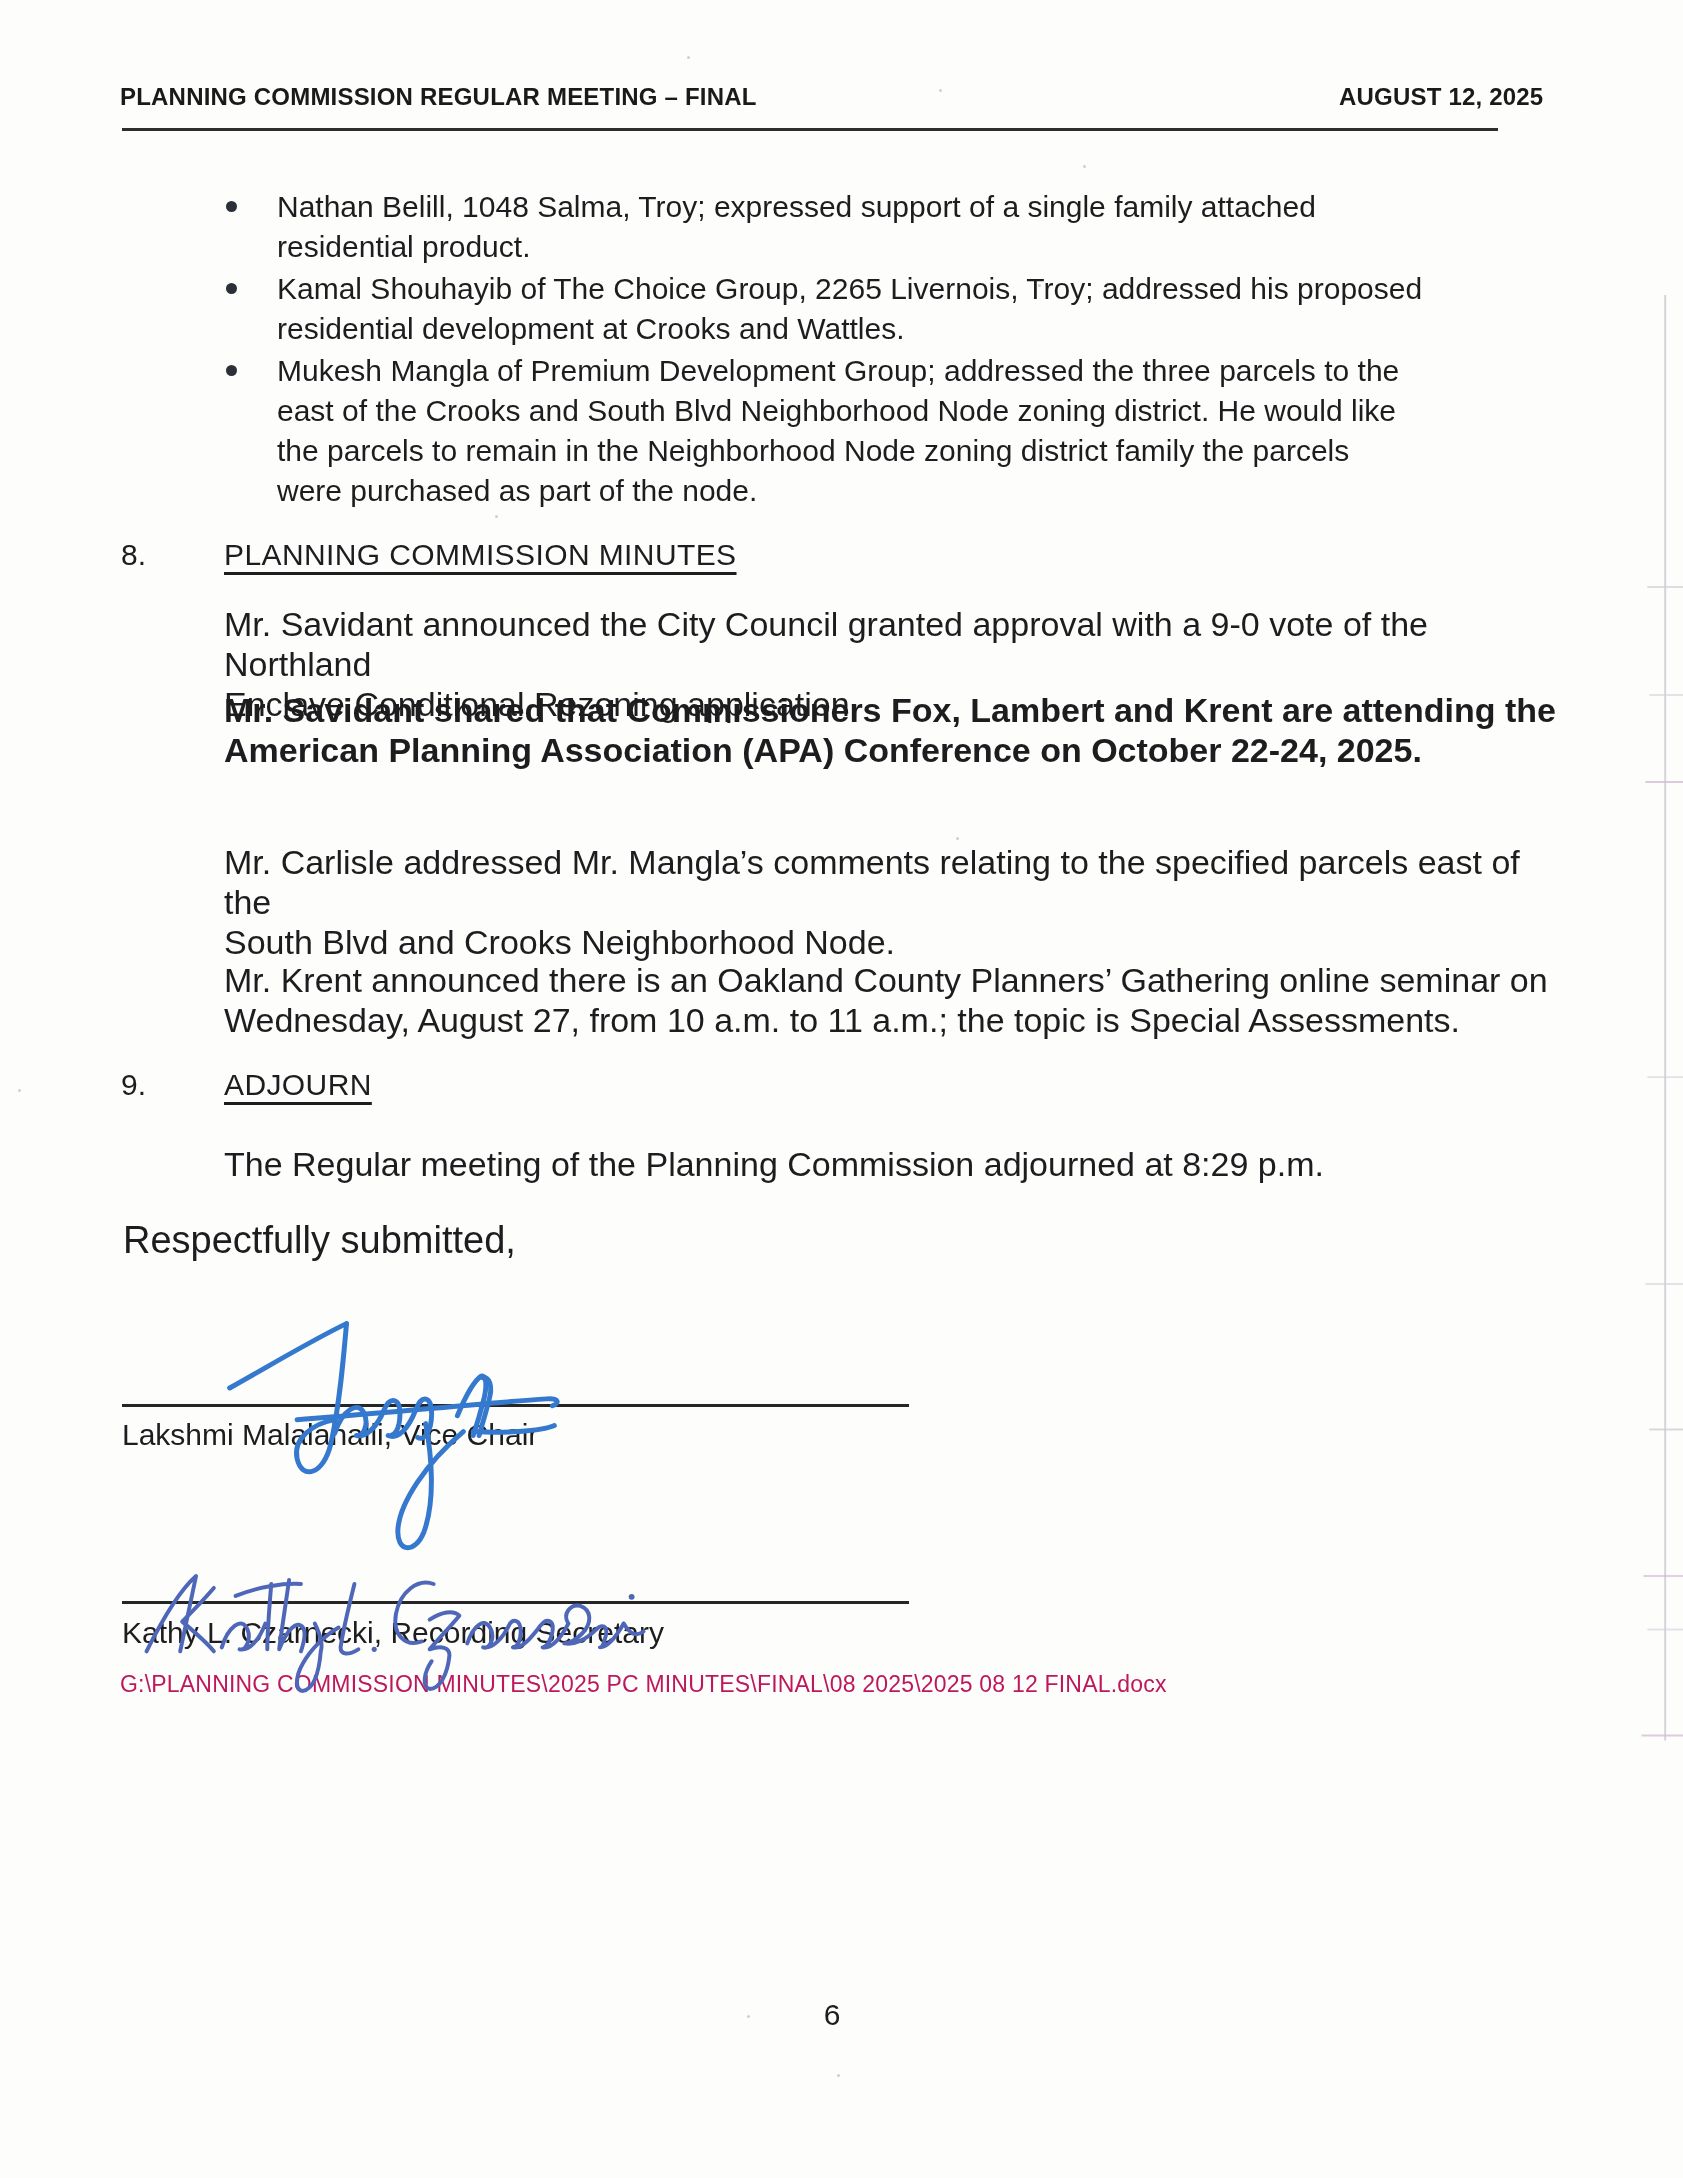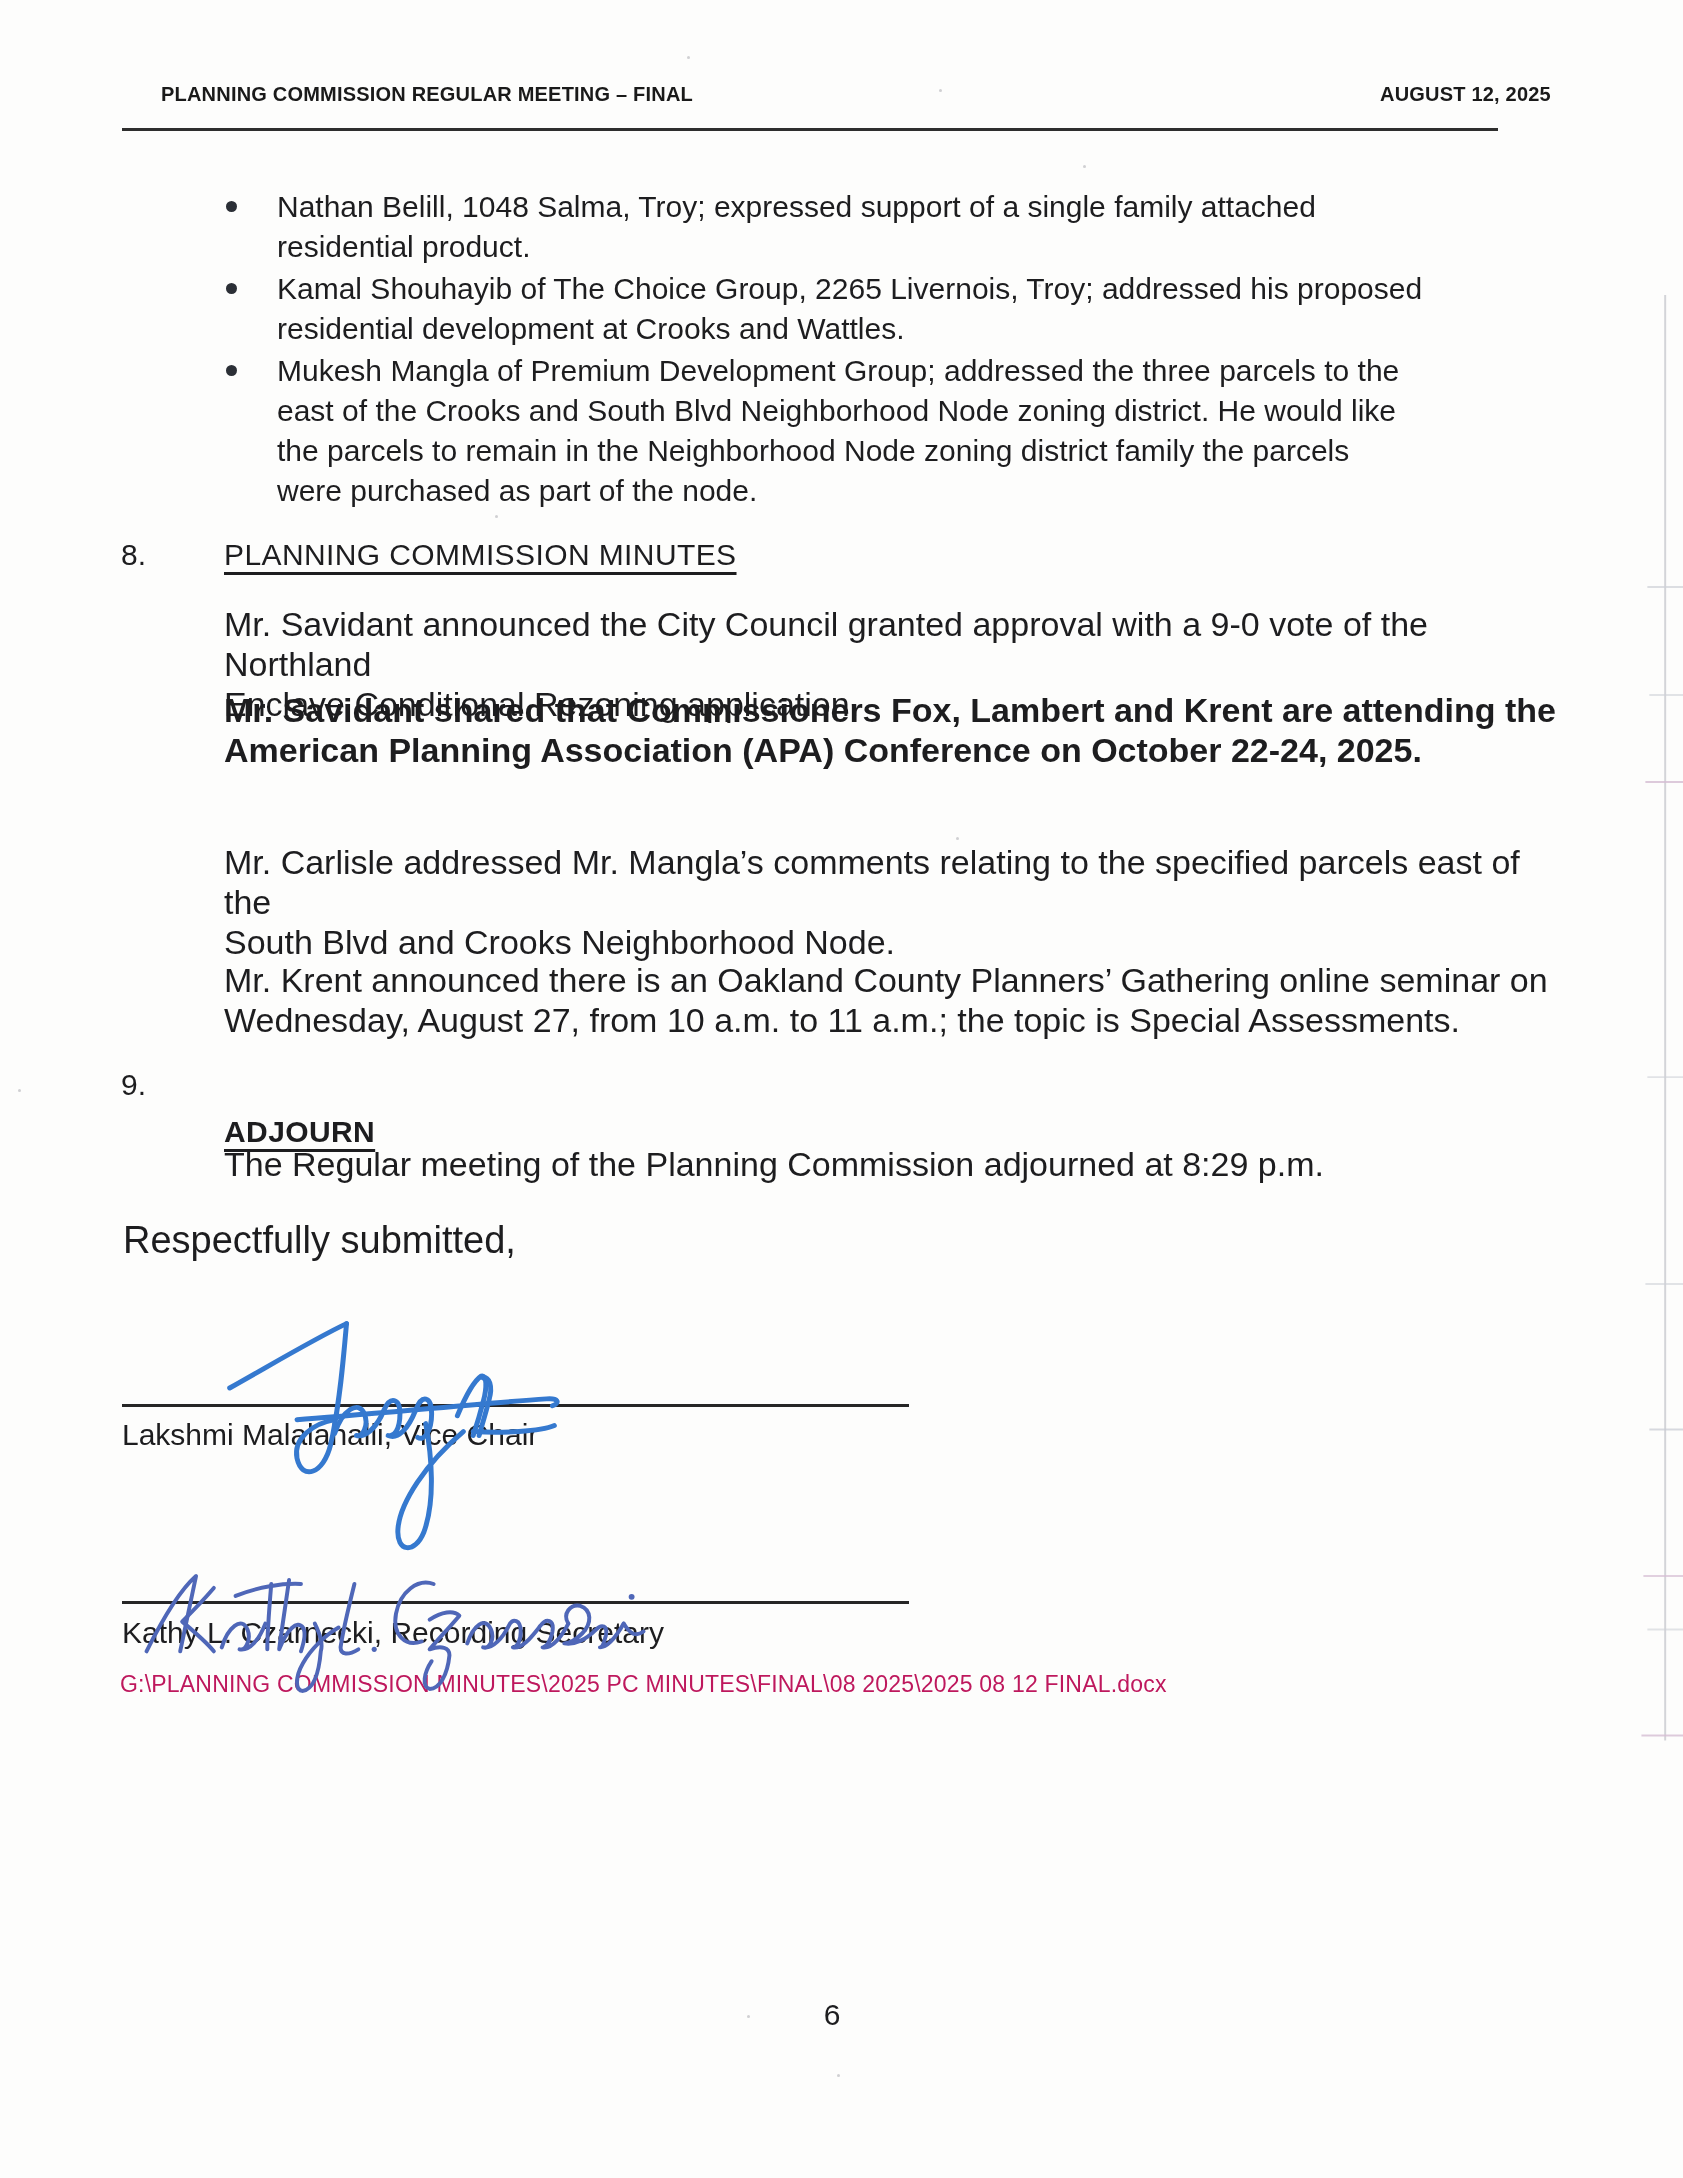--- a/index.html
+++ b/index.html
@@ -2,21 +2,21 @@
 <html><head>
 <meta charset="utf-8">
 <style>
   html,body{margin:0;padding:0;background:#e8e8e8;}
   .page{
     position:relative;width:1683px;height:2178px;margin:0 auto;
     background:#fdfdfc;color:#1d1d1f;
     font-family:"Liberation Sans", sans-serif;
     overflow:hidden;
   }
-  .hdr{position:absolute;font-size:20px;font-weight:bold;color:#1a1a1a;letter-spacing:0.2px;margin-left:41px;}
+  .hdr{position:absolute;font-size:24px;font-weight:bold;color:#1a1a1a;letter-spacing:0.2px;}
   .hdr-rule{position:absolute;left:122px;top:128px;width:1376px;height:3px;background:#2e2e2e;}
   .bullets{position:absolute;left:226px;top:187px;width:1356px;}
   .bullet-row{display:flex;align-items:flex-start;margin-bottom:2px;}
   .bullet-dot{flex:none;width:11px;height:11px;border-radius:50%;background:#2b2f36;margin-top:14px;}
   .bullet-text{margin-left:40px;font-size:30px;line-height:40px;white-space:pre-wrap;}
   .sec-num{position:absolute;left:121px;font-size:30px;line-height:40px;}
   .sec-title{
     position:absolute;left:224px;font-size:30px;line-height:40px;letter-spacing:0.4px;
     text-decoration:underline;text-underline-offset:7px;text-decoration-thickness:3px;
   }
@@ -63,21 +63,21 @@
   <div class="para" style="top:604px;">Mr. Savidant announced the City Council granted approval with a 9-0 vote of the Northland
 Enclave Conditional Rezoning application.</div>
   <div class="para" style="top:690px;font-weight:bold;">Mr. Savidant shared that Commissioners Fox, Lambert and Krent are attending the
 American Planning Association (APA) Conference on October 22-24, 2025.</div>
   <div class="para" style="top:842px;">Mr. Carlisle addressed Mr. Mangla’s comments relating to the specified parcels east of the
 South Blvd and Crooks Neighborhood Node.</div>
   <div class="para" style="top:960px;">Mr. Krent announced there is an Oakland County Planners’ Gathering online seminar on
 Wednesday, August 27, from 10 a.m. to 11 a.m.; the topic is Special Assessments.</div>
 
   <div class="sec-num" style="top:1065px;">9.</div>
-  <div class="sec-title" style="top:1112px;font-weight:bold;">ADJOURN</div>
+  <div class="sec-title" style="top:1065px;">ADJOURN</div>
   <div class="para" style="top:1144px;">The Regular meeting of the Planning Commission adjourned at 8:29 p.m.</div>
 
   <div class="closing">Respectfully submitted,</div>
 
   <div class="sig-line" style="top:1404px;"></div>
   <div class="sig-name" style="top:1416px;">Lakshmi Malalahalli, Vice Chair</div>
 
   <div class="sig-line" style="top:1601px;"></div>
   <div class="sig-name" style="top:1614px;">Kathy L. Czarnecki, Recording Secretary</div>
 

